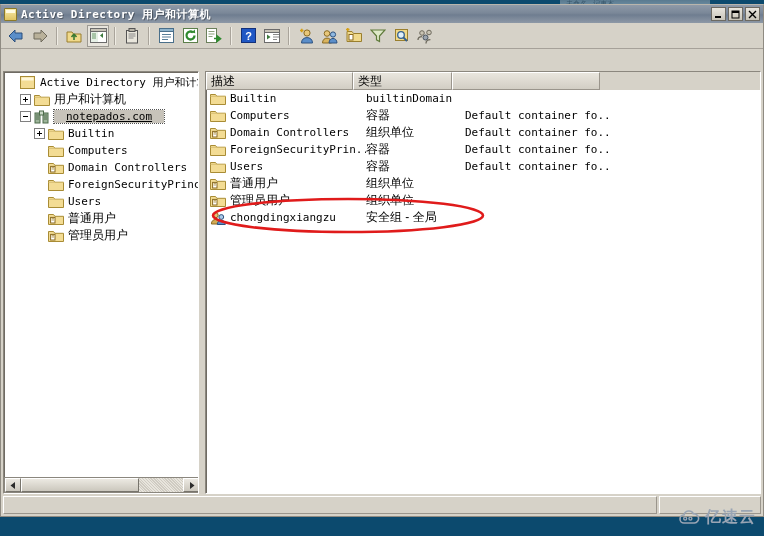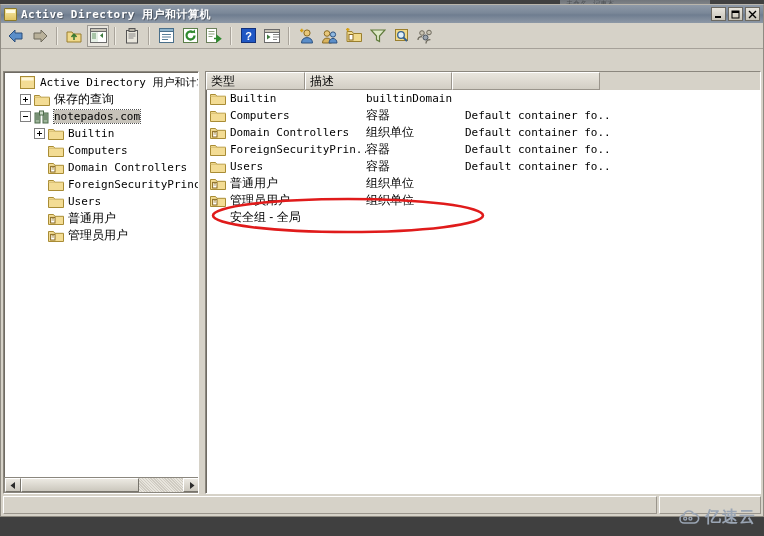--- a/index.html
+++ b/index.html
@@ -3,21 +3,21 @@
 <meta charset="utf-8">
 <style>
   * { box-sizing: border-box; }
   html, body {
     margin: 0; padding: 0;
     width: 764px; height: 536px;
     background: #ffffff;
     font-family: "Liberation Sans", sans-serif;
     overflow: hidden;
   }
-  #root { position: relative; width: 764px; height: 536px; background: #404040; }
+  #root { position: relative; width: 764px; height: 536px; background: #0c4a6e; }
 
   
   .ghost-bar {
     position: absolute; left: 560px; top: 0; width: 150px; height: 7px;
     background: linear-gradient(to bottom, #9aa3ad, #c3c9cf);
     opacity: .55;
   }
   .ghost-bar .gt {
     font-size: 7px; color: #5a6068; padding-left: 6px; line-height: 7px;
     white-space: nowrap; overflow: hidden;
@@ -126,21 +126,21 @@
   .expander.plus:after {
     content:""; position:absolute; left:4px; top:2px; width:1px; height:5px; background:#000;
   }
   .expander.hidden { visibility: hidden; }
   .indent { display:inline-block; flex:0 0 auto; }
 
   .ficon { width: 16px; height: 14px; margin-right: 4px; flex:0 0 auto; position: relative; }
   .ficon svg { display:block; }
 
   .tnode.selected .lbl {
-    background: #c7c3ba; outline: 1px dotted #555; padding: 0 0;
+    background: #c7c3ba; outline: 1px dotted #555; padding: 0 12px; text-decoration: underline;
   }
 
   
   .h-scroll {
     position: absolute; left: 0; bottom: 0; width: 196px; height: 16px;
     background: #d6d2c8; border: 1px solid #8b877e; display: flex; align-items: stretch;
   }
   .h-scroll .arrow {
     width: 16px; background: linear-gradient(to bottom,#ece9e2,#cbc7bd);
     border: 1px solid #fff; border-right-color:#77746c; border-bottom-color:#77746c;
@@ -381,21 +381,21 @@
             </div>
             <div class="tnode">
               <span class="indent" style="width: 14px;"></span>
               <span class="expander plus"></span>
               <span class="ficon">
                 <svg width="16" height="13" viewBox="0 0 16 13">
                   <path d="M0.5 2.5 h5 l1.4 1.8 H15.5 V12.5 H0.5 Z" fill="#f3dc94" stroke="#a98c35"></path>
                   <path d="M0.5 4.3 H15.5" stroke="#d8bf72"></path>
                 </svg>
               </span>
-              <span class="lbl cjk">保存的查询</span>
+              <span class="lbl cjk">用户和计算机</span>
             </div>
             <div class="tnode selected">
               <span class="indent" style="width: 14px;"></span>
               <span class="expander"></span>
               <span class="ficon">
                 <svg width="16" height="14" viewBox="0 0 16 14">
                   <rect x="1" y="3" width="5" height="10" fill="#9db59a" stroke="#4d6b4a"></rect>
                   <rect x="9" y="3" width="5" height="10" fill="#9db59a" stroke="#4d6b4a"></rect>
                   <rect x="5.5" y="1" width="4" height="4" fill="#c9d8c6" stroke="#4d6b4a"></rect>
                   <path d="M2 5 h3 M2 7 h3 M2 9 h3 M10 5 h3 M10 7 h3 M10 9 h3" stroke="#3f5c3c" stroke-width=".8"></path>
@@ -496,25 +496,25 @@
           <div class="arrow">
             <svg width="7" height="7" viewBox="0 0 7 7">
                 <path d="M2 0 L2 7 L6.5 3.5 Z" fill="#2b2b2b"></path>
               </svg>
           </div>
         </div>
       </div>
 
       <div class="pane list-pane">
         <div class="lv-header" id="lv-header">
+            <div class="lv-col" style="width: 147px;">
+              <span>描述</span>
+            </div>
             <div class="lv-col" style="width: 99px;">
               <span>类型</span>
-            </div>
-            <div class="lv-col" style="width: 147px;">
-              <span>描述</span>
             </div>
             <div class="lv-col" style="width: 148px;">
               <span></span>
             </div>
           </div>
         <div class="lv-rows" id="lv-rows">
             <div class="lv-row">
               <div class="lv-cell lv-name" style="width: 160px;">
                 <span class="ficon">
                   <svg width="16" height="13" viewBox="0 0 16 13">
@@ -630,21 +630,32 @@
                 <span class="cjk">管理员用户</span>
               </div>
               <div class="lv-cell" style="width: 99px;">
                 <span class="cjk">组织单位</span>
               </div>
               <div class="lv-cell" style="width: 147px;">
                 <span class="mono"></span>
               </div>
             </div>
             <div class="lv-row">
-              <div class="lv-cell" style="width: 99px; margin-left: 24px;">
+              <div class="lv-cell lv-name" style="width: 160px;">
+                <span class="ficon">
+                  <svg width="17" height="14" viewBox="0 0 17 14">
+                    <circle cx="5.6" cy="4.2" r="2.6" fill="#e3c278" stroke="#8a6b22"></circle>
+                    <path d="M1.4 13 c0-3 1.9-4.5 4.2-4.5 c2.3 0 4.2 1.5 4.2 4.5 Z" fill="#d4ab54" stroke="#8a6b22"></path>
+                    <circle cx="11.3" cy="6" r="2.4" fill="#a9c9e8" stroke="#2f5380"></circle>
+                    <path d="M7.3 13.5 c0-2.8 1.8-4.2 4-4.2 c2.2 0 4 1.4 4 4.2 Z" fill="#5b8ec9" stroke="#2f5380"></path>
+                  </svg>
+                </span>
+                <span class="mono">chongdingxiangzu</span>
+              </div>
+              <div class="lv-cell" style="width: 99px;">
                 <span class="cjk">安全组 - 全局</span>
               </div>
               <div class="lv-cell" style="width: 147px;">
                 <span class="mono"></span>
               </div>
             </div>
           </div>
 
         <svg class="annot" id="annot-svg" viewBox="0 0 278 39" style="top: 124px;">
           <ellipse cx="139" cy="19.5" rx="135" ry="16.5" fill="none" stroke="#e01b1b" stroke-width="2.6"></ellipse>

